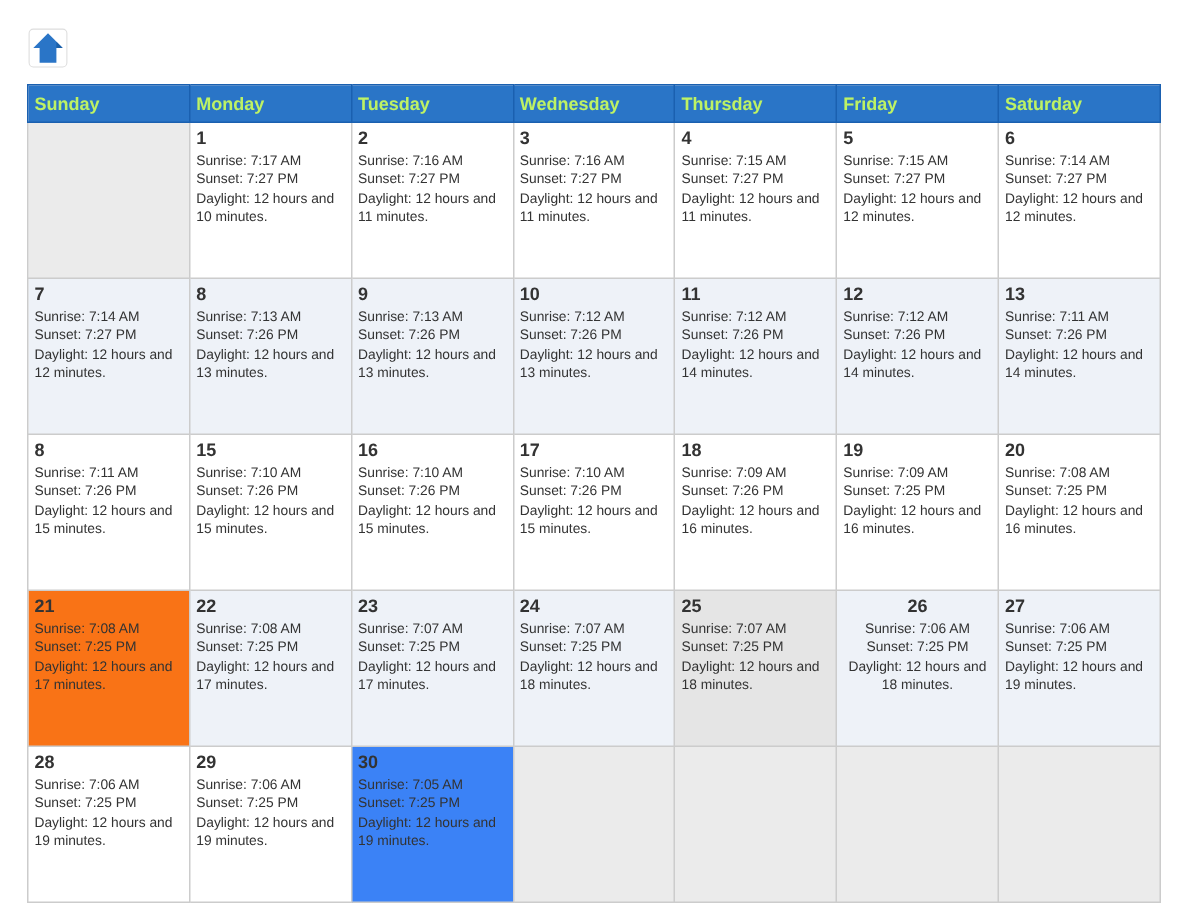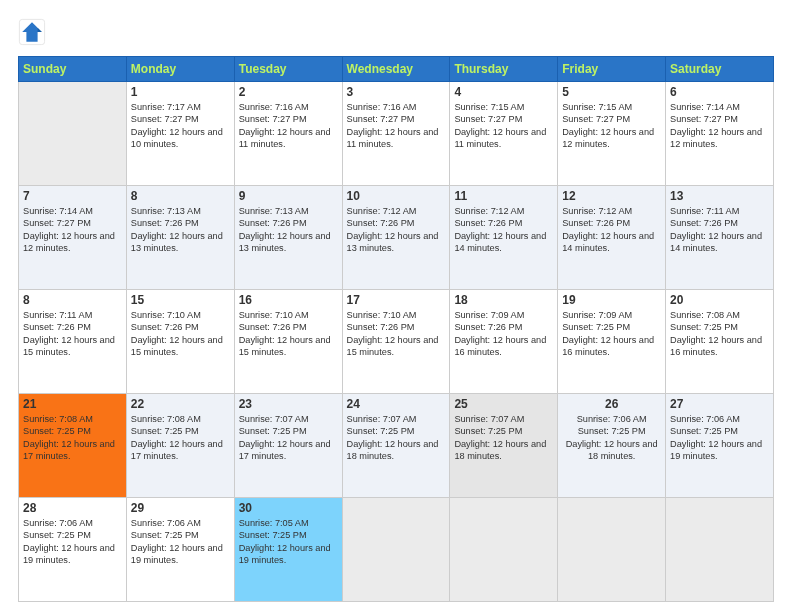--- a/index.html
+++ b/index.html
@@ -255,21 +255,21 @@
         </tr>
         <tr class="week-row">
           <td style="background: rgb(255, 255, 255);">
             <span class="day-num">28</span>
             <div class="cell-text">Sunrise: 7:06 AM<br>Sunset: 7:25 PM<br>Daylight: 12 hours and 19 minutes.</div>
           </td>
           <td style="background: rgb(255, 255, 255);">
             <span class="day-num">29</span>
             <div class="cell-text">Sunrise: 7:06 AM<br>Sunset: 7:25 PM<br>Daylight: 12 hours and 19 minutes.</div>
           </td>
-          <td style="background: #7dd3fc;">
+          <td style="background: #3b82f6;">
             <span class="day-num">30</span>
             <div class="cell-text">Sunrise: 7:05 AM<br>Sunset: 7:25 PM<br>Daylight: 12 hours and 19 minutes.</div>
           </td>
           <td class="empty"></td>
           <td class="empty"></td>
           <td class="empty"></td>
           <td class="empty"></td>
         </tr>
       </tbody>
   </table>

